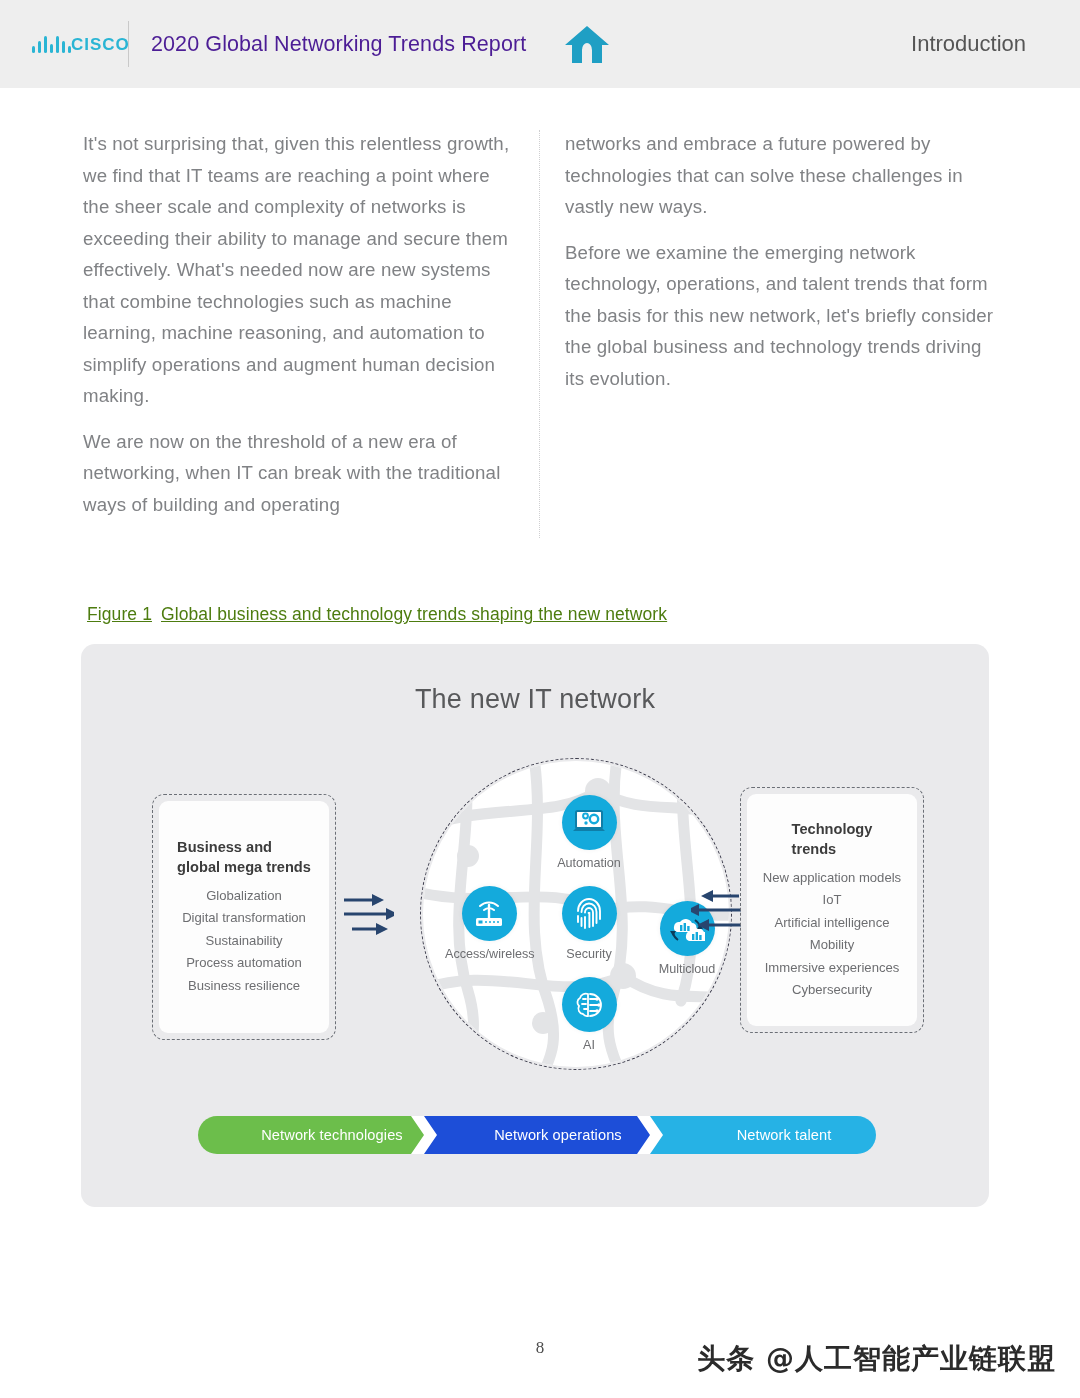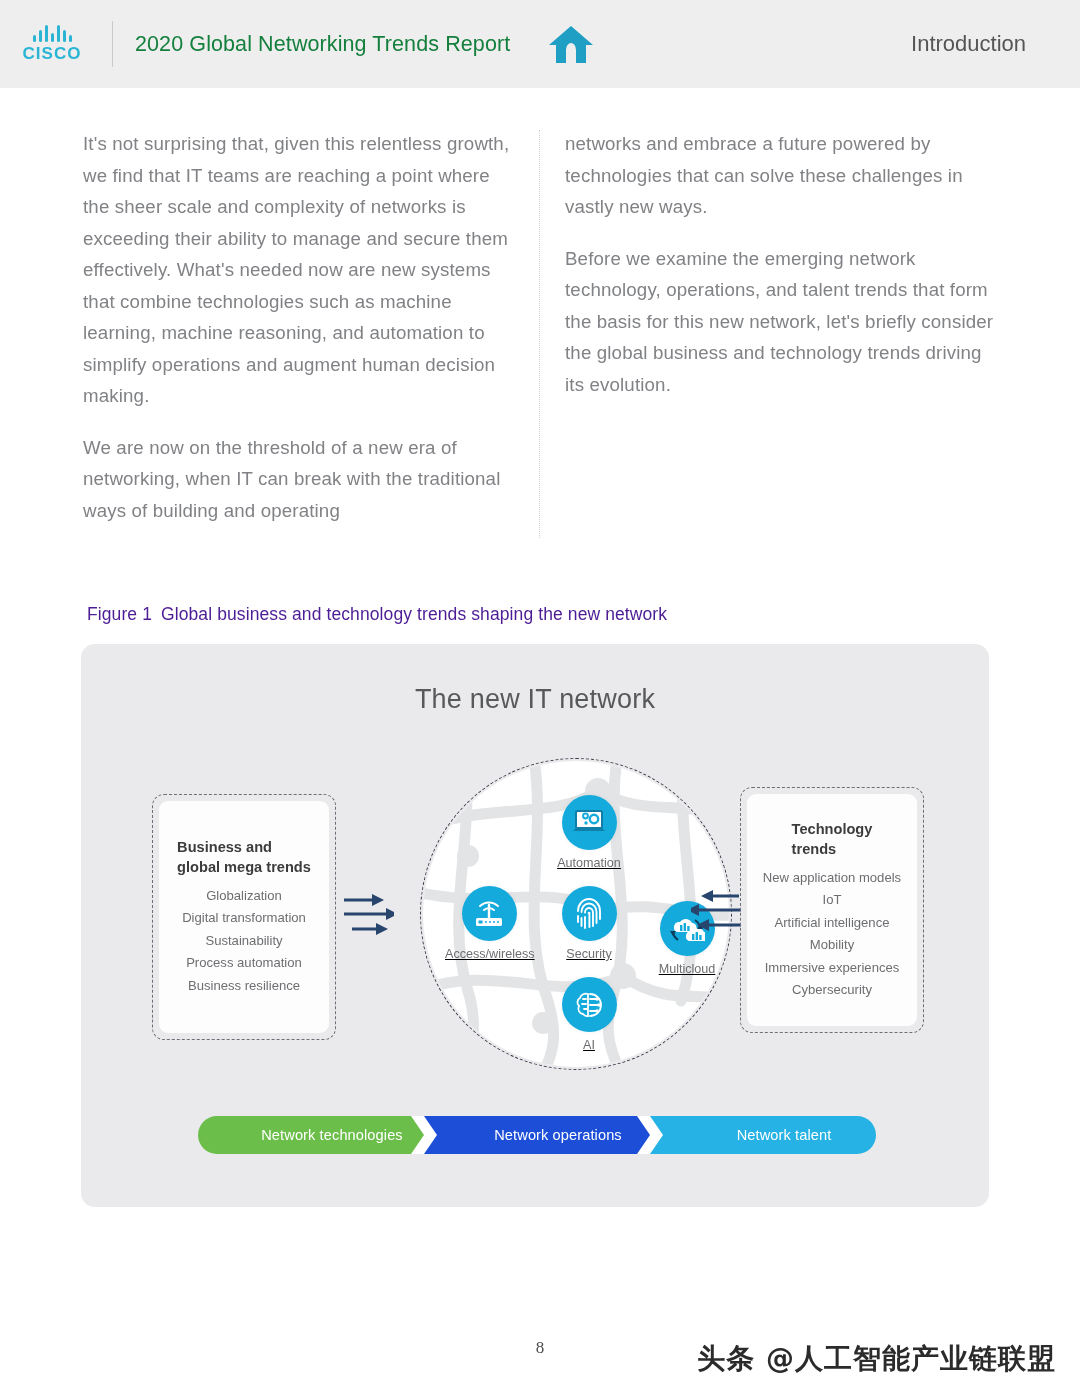--- a/index.html
+++ b/index.html
@@ -17,24 +17,24 @@
   .header {
     position: absolute;
     top: 0; left: 0;
     width: 1080px;
     height: 88px;
     background: #eeeeee;
     display: flex;
     align-items: center;
   }
   .cisco-logo {
-    margin-left: 16px;
+    margin-left: 32px;
     width: 72px;
     display: flex;
-    flex-direction: column;
+    flex-direction: row;
     align-items: center;
   }
   .cisco-bars {
     display: flex;
     align-items: flex-end;
     height: 17px;
     gap: 3px;
   }
   .cisco-bars i {
     display: block;
@@ -58,21 +58,21 @@
     font-family: "Liberation Sans", sans-serif;
   }
   .hdr-divider {
     width: 1px;
     height: 46px;
     background: #c9c9c9;
     margin: 0 22px 0 24px;
   }
   .hdr-title {
     font-size: 21.5px;
-    color: #15803d;
+    color: #4c1d95;
     font-weight: 400;
     letter-spacing: .1px;
   }
   .home-icon {
     margin-left: 36px;
     width: 50px; height: 44px;
     display: flex; align-items: center; justify-content: center;
   }
   .hdr-section {
     position: absolute;
@@ -97,39 +97,40 @@
   }
   .col-left  { left: 83px; }
   .col-right { left: 565px; }
   .col p {
     font-size: 18.7px;
     line-height: 31.5px;
     color: #808285;
     font-weight: 400;
     letter-spacing: .15px;
   }
-  .col p + p { margin-top: 20px; }
+  .col p + p { margin-top: 14px; }
 
   .col-divider {
     position: absolute;
     top: 130px;
     left: 539px;
     width: 1px;
     height: 408px;
     border-left: 1.5px dotted #cfcfd1;
   }
 
   
   .fig-caption {
     position: absolute;
     top: 604px;
     left: 87px;
     font-size: 17.5px;
-    color: #4c1d95;
+    color: #4d7c0f;
     letter-spacing: .1px;
+    text-decoration: underline;
   }
   .fig-caption .fig-num { margin-right: 9px; }
 
   .fig-panel {
     position: absolute;
     top: 644px;
     left: 81px;
     width: 908px;
     height: 563px;
     background: #eaeaec;
@@ -207,21 +208,20 @@
     inset: 2px;
     border-radius: 50%;
     overflow: hidden;
     background: #ffffff;
   }
 
   .node {
     position: absolute;
     width: 88px;
     text-align: center;
-    text-decoration: underline;
   }
   .node-circle {
     width: 55px; height: 55px;
     border-radius: 50%;
     background: #14aadc;
     margin: 0 auto;
     display: flex;
     align-items: center;
     justify-content: center;
     box-shadow: 0 0 5px rgba(0,0,0,.06);

